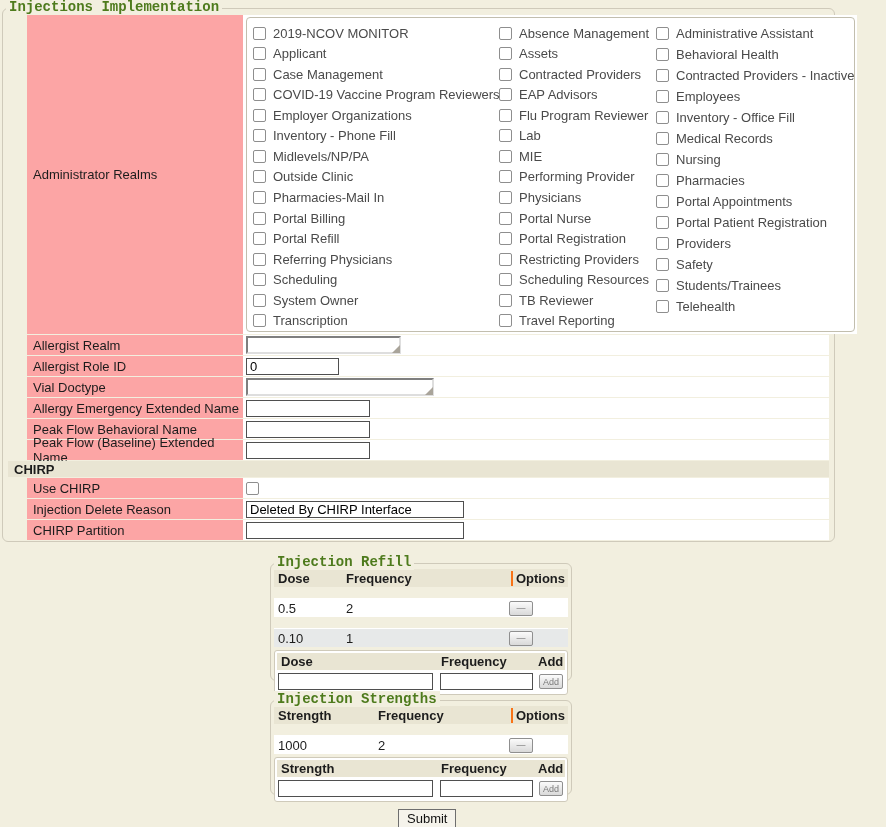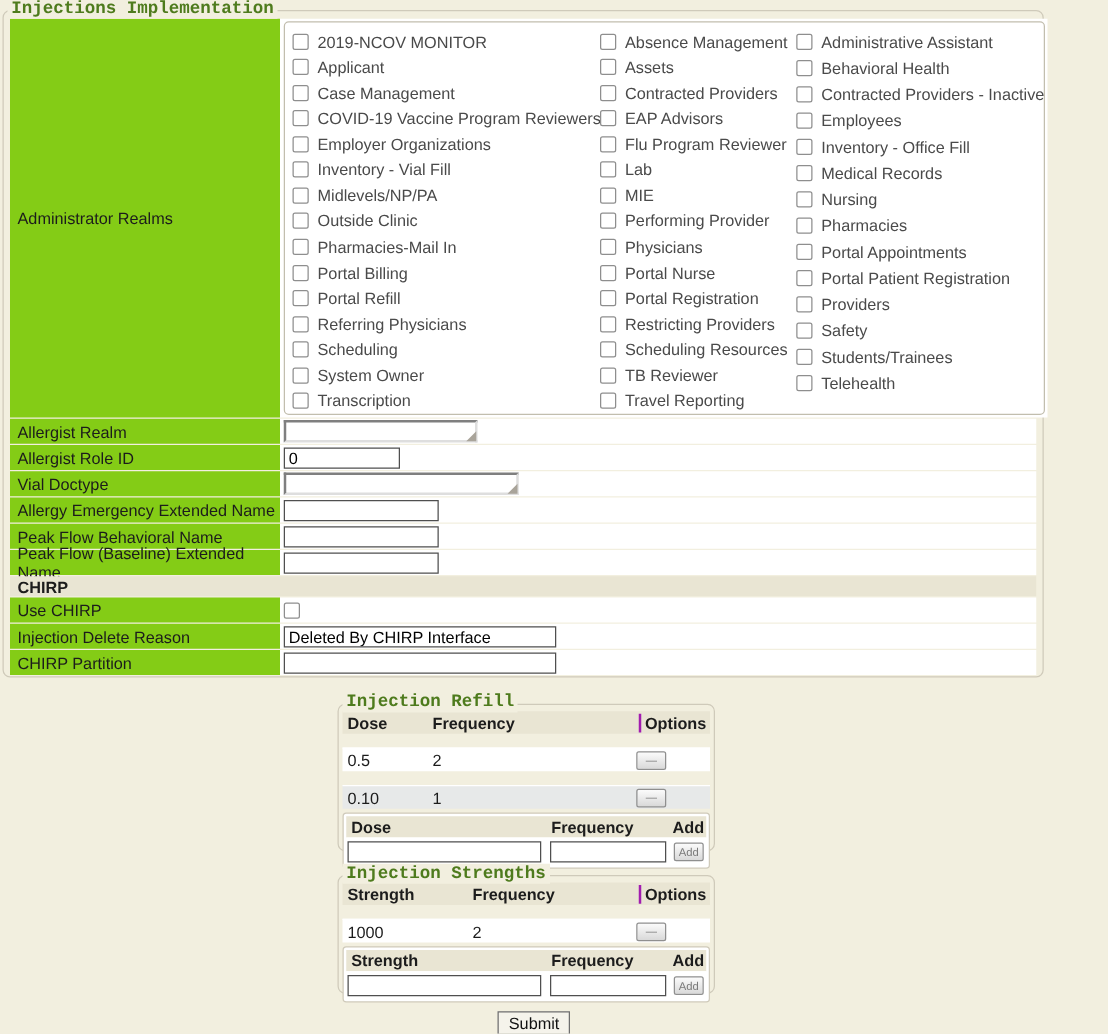--- a/index.html
+++ b/index.html
@@ -9,21 +9,21 @@
 
   
   .fs { position: absolute; border: 1px solid #cfcaba; border-radius: 6px; }
   .fs-legend { position: absolute; top: -10px; left: 3px; padding: 0 3px; background: #f2efdf;
                color: #4e7b1d; font-weight: bold; font-size: 14px; white-space: nowrap; font-family: Liberation Mono, monospace; }
 
   
   .main-fs { left: 2px; top: 8px; width: 833px; height: 534px; padding: 6px 5px 0 5px; }
   .tbl { display: flex; flex-direction: column; row-gap: 1px; }
   .trow { display: flex; }
-  .lbl { width: 216px; background: #84cc16; display: flex; align-items: center; padding: 0 4px 0 6px; flex-shrink: 0; }
+  .lbl { width: 216px; background: #fca5a5; display: flex; align-items: center; padding: 0 4px 0 6px; flex-shrink: 0; margin-left: 19px; }
   .val { flex: 1; background: #ffffff; display: flex; align-items: center; padding-left: 3px; }
   .row-std { height: 20px; }
   .row-sec { height: 16px; }
   .sec-cell { flex: 1; background: #e9e5d3; font-weight: bold; display: flex; align-items: center; padding-left: 6px; }
 
   
   .row-realms { height: 319px; }
   .cb-box { flex: 1; align-self: stretch; margin: 2px 2px 2px 0; border: 1px solid #c2beae;
             border-radius: 4px; background: #fff; display: flex; padding: 5px 0 0 6px; }
   .cb-col { display: flex; flex-direction: column; }
@@ -44,21 +44,21 @@
           border-left: 8px solid transparent; border-bottom: 8px solid #a9a49a; }
 
   
   .sub-fs { width: 302px; padding: 5px 3px 3px 3px; }
   .dhead, .drow { display: flex; align-items: center; }
   .dhead { height: 18px; background: #e9e5d3; font-weight: bold; }
   .drow { height: 19px; border-top: 1px solid #fff; margin-top: 11px; }
   .r-white { background: #fff; } .r-gray { background: #e7e9e9; }
   .dc { padding-left: 4px; white-space: nowrap; }
   .opt-col { display: flex; justify-content: center; padding-left: 0; }
-  .opt-head { border-left: 2px solid #a21caf; margin-left: 37px; }
+  .opt-head { border-left: 2px solid #f97316; margin-left: 37px; }
   .d1 { width: 68px; } .d2 { width: 132px; } .d3 { flex: 1; }
   .s1 { width: 100px; } .s2 { width: 100px; } .s3 { flex: 1; }
   .mini-btn { height: 15px; min-width: 24px; background: linear-gradient(#fbfbfb, #d9d9d9);
               border: 1px solid #8f8f8f; border-radius: 2px; color: #7a7a7a; font-size: 9px;
               line-height: 12px; cursor: pointer; font-family: "Liberation Sans", sans-serif; }
   .addbox { margin-top: 3px; background: #fff; border: 1px solid #cfcaba; border-radius: 3px; padding: 2px; }
   .ahead { display: flex; align-items: center; height: 17px; background: #e9e5d3; font-weight: bold; }
   .arow { display: flex; align-items: center; padding: 3px 1px 2px 1px; background: #fff; }
   .ac { padding-left: 4px; }
   .a1 { flex: 1; } .a2 { width: 97px; } .a3 { width: 31px; }
@@ -107,21 +107,21 @@
                   <span class="cb-text">COVID-19 Vaccine Program Reviewers</span>
                 </div>
 
                 <div class="cb-item">
                   <span class="cbx"></span>
                   <span class="cb-text">Employer Organizations</span>
                 </div>
 
                 <div class="cb-item">
                   <span class="cbx"></span>
-                  <span class="cb-text">Inventory - Vial Fill</span>
+                  <span class="cb-text">Inventory - Phone Fill</span>
                 </div>
 
                 <div class="cb-item">
                   <span class="cbx"></span>
                   <span class="cb-text">Midlevels/NP/PA</span>
                 </div>
 
                 <div class="cb-item">
                   <span class="cbx"></span>
                   <span class="cb-text">Outside Clinic</span>

